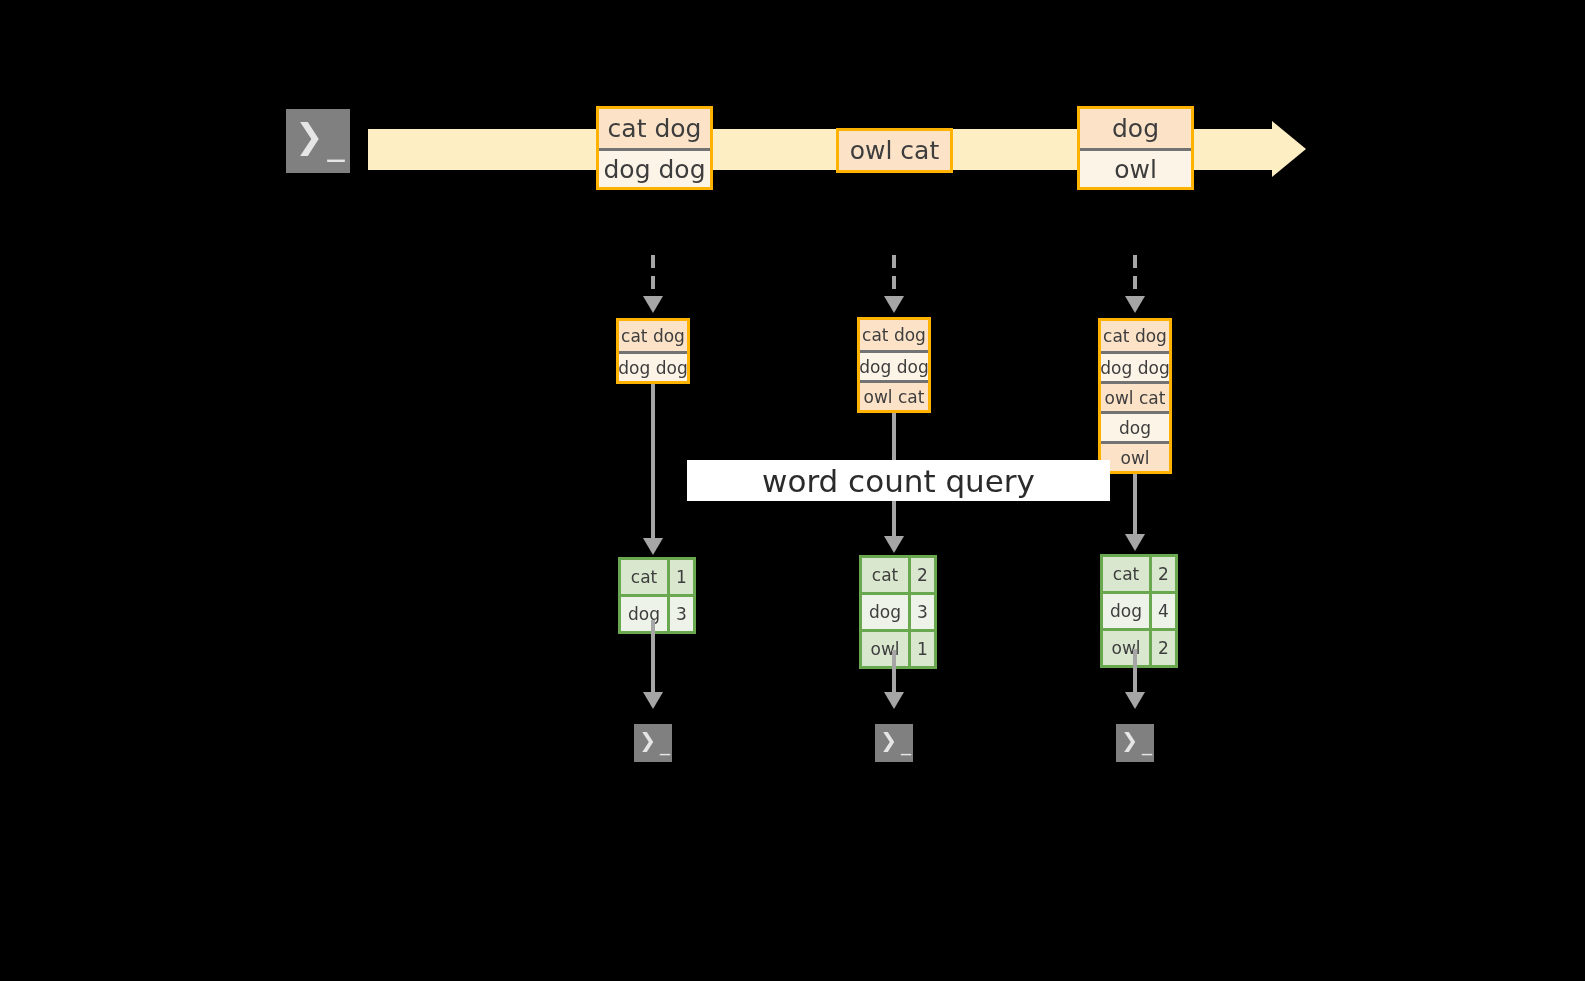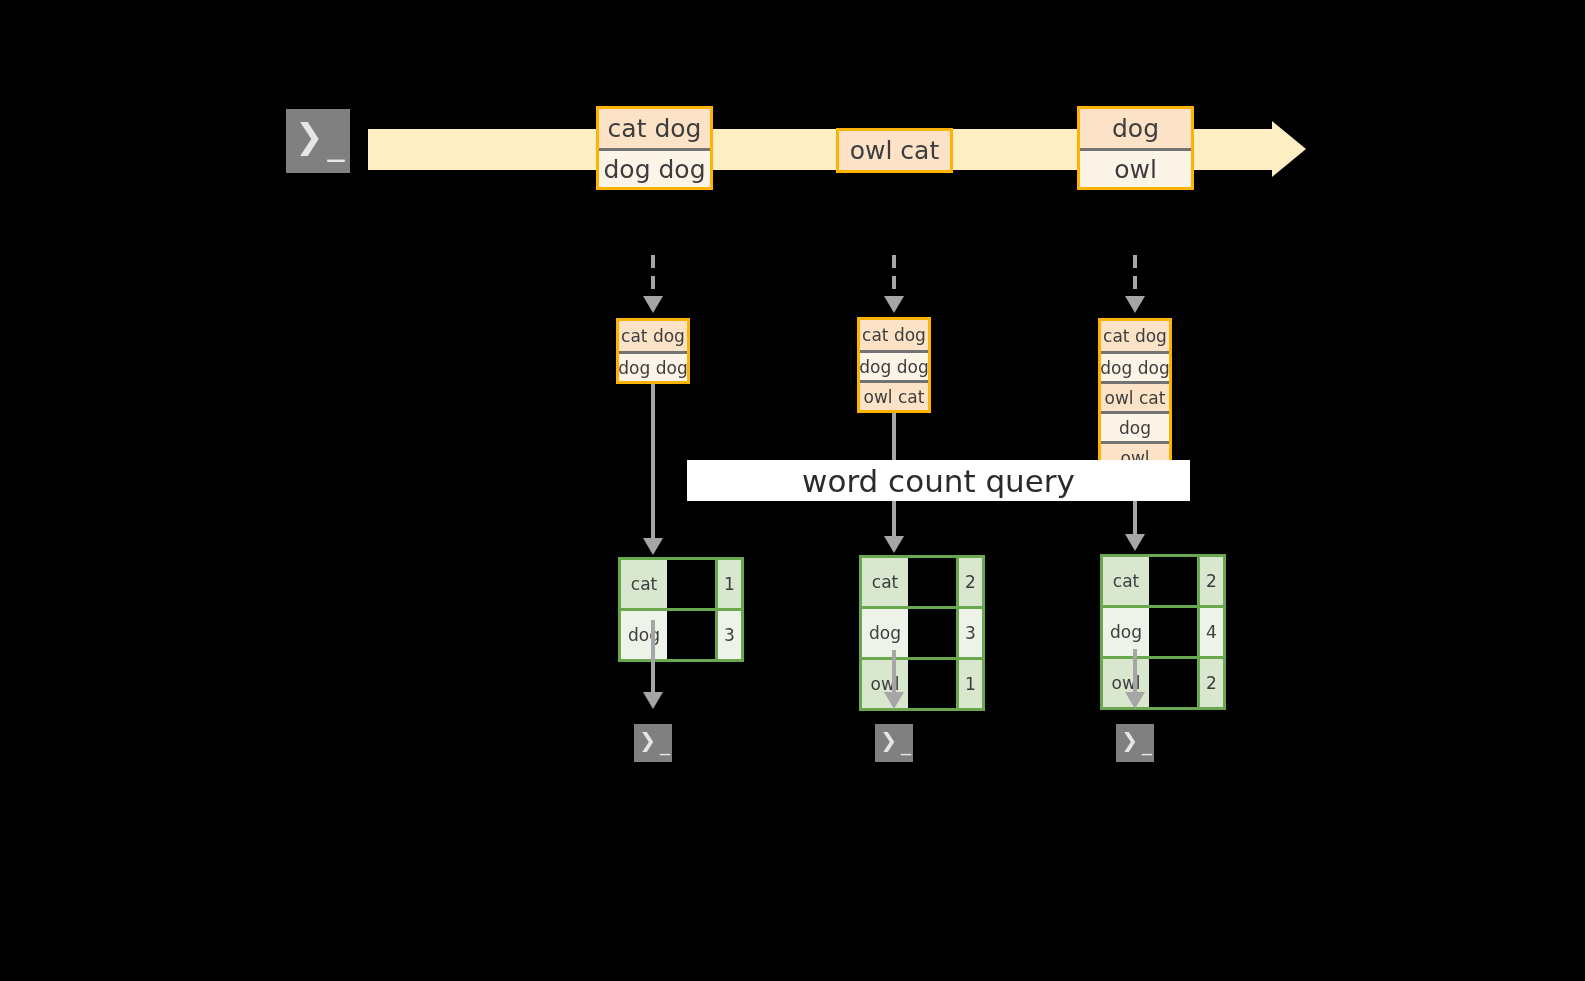--- a/index.html
+++ b/index.html
@@ -98,22 +98,21 @@
   
   .table {
     position: absolute;
     box-sizing: border-box;
     border: 3px solid #6aa84f;
     display: flex;
     flex-direction: column;
   }
   .trow {
     display: flex;
-    height: 48px;
-    gap: 48px;
+    height: 34px;
   }
   .trow + .trow { border-top: 3px solid #6aa84f; }
   .tcell {
     box-sizing: border-box;
     display: flex;
     align-items: center;
     justify-content: center;
     color: #3d3d3d;
     font-size: 17px;
     white-space: nowrap;
@@ -281,17 +280,17 @@
 
   <div class="vline" style="left:1133px; top:649px; height:44px;"></div>
   <div class="vhead" style="left:1125px; top:692px;"></div>
 
   <div class="terminal small" style="left:1107px; top:715px; width:56px; height:56px;">
     <div class="hatch"></div>
     <div class="inner"></div>
     <div class="prompt"><span>❯</span><span class="underscore">_</span></div>
   </div>
 
-  <div class="banner" style="left:687px; top:460px; width:503px; height:41px;justify-content:center;">
+  <div class="banner" style="left:687px; top:460px; width:423px; height:41px;justify-content:center;">
     <span>word count query</span>
   </div>
 
 </div>
 
 </body></html>

